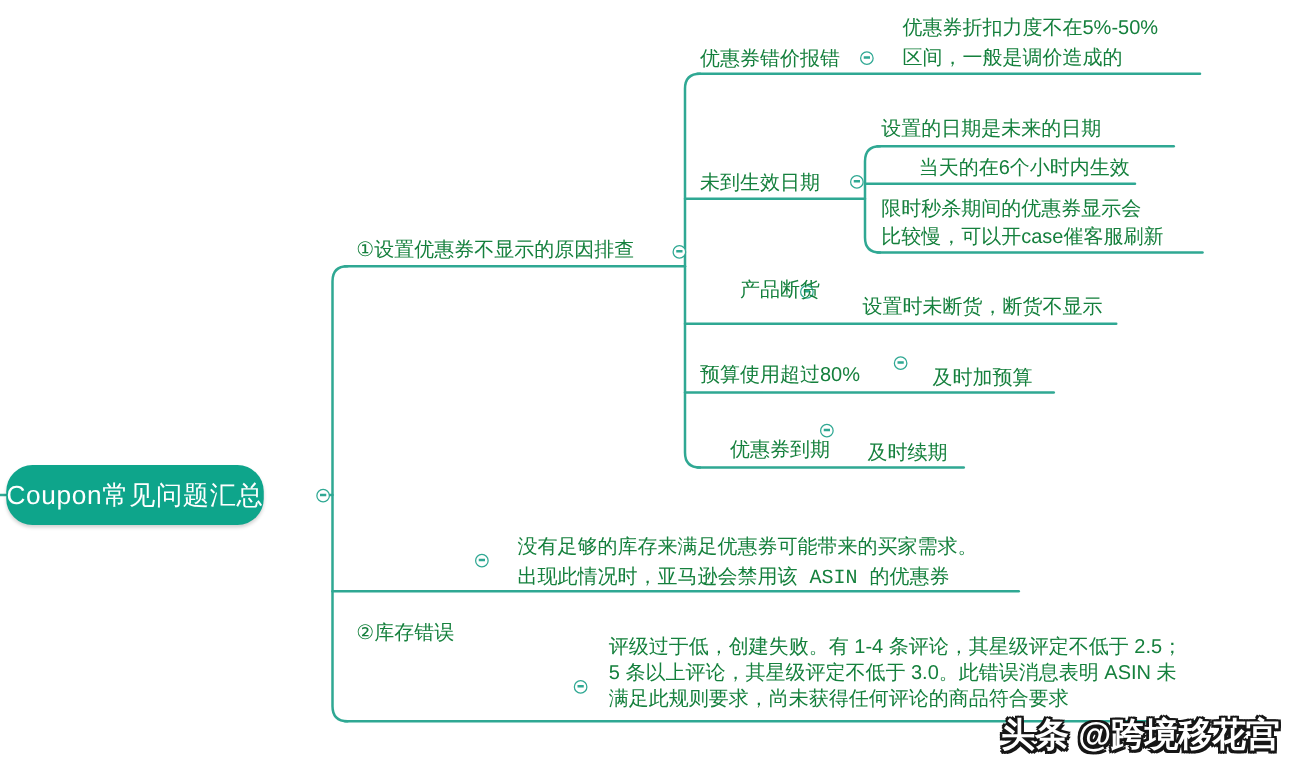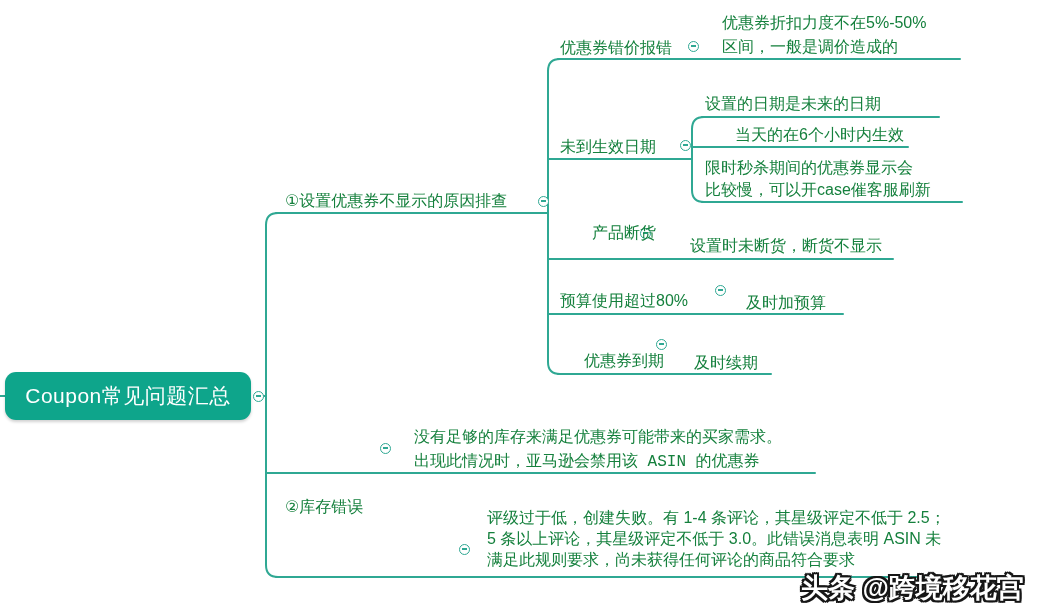--- a/index.html
+++ b/index.html
@@ -17,23 +17,23 @@
     color:#15803d;
     white-space:pre;
     line-height:22px;
   }
   .note{line-height:24px;}
   .lh22{line-height:22px;}
   .lh21{line-height:21px;}
   .root-node{
     position:absolute;
     left:5px;top:372px;
-    width:246px;height:48px;
+    width:206px;height:48px;
     background:#0ea58b;
-    border-radius:11px;
+    border-radius:21px;
     display:flex;align-items:center;justify-content:center;
     color:#ffffff;
     font-size:21px;
     letter-spacing:0.5px;
     box-shadow:0 2px 3px rgba(0,0,0,0.18);
   }
   .collapse-btn{
     position:absolute;
     width:11px;height:11px;
     background:#ffffff;

